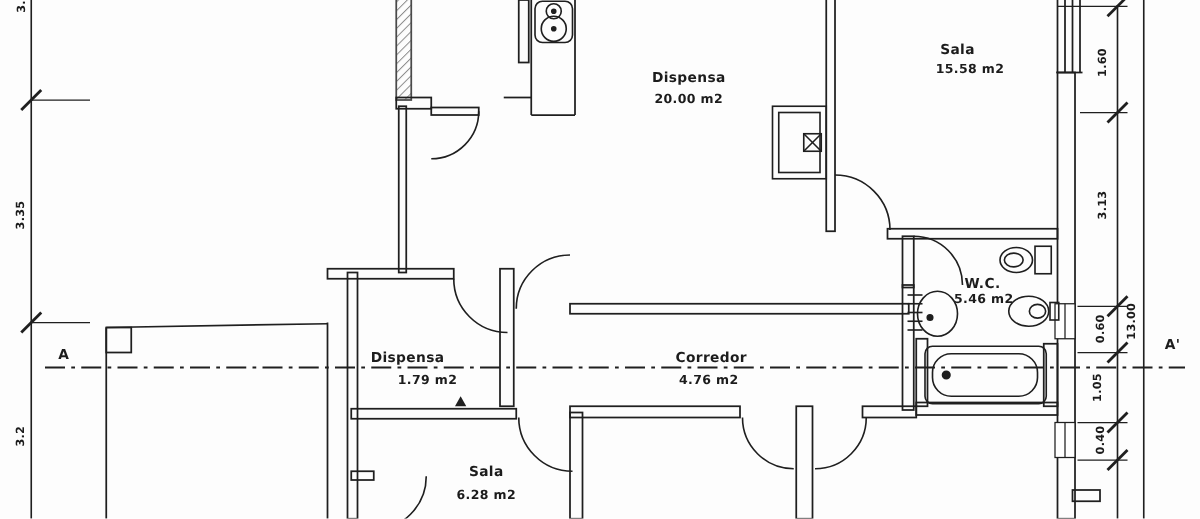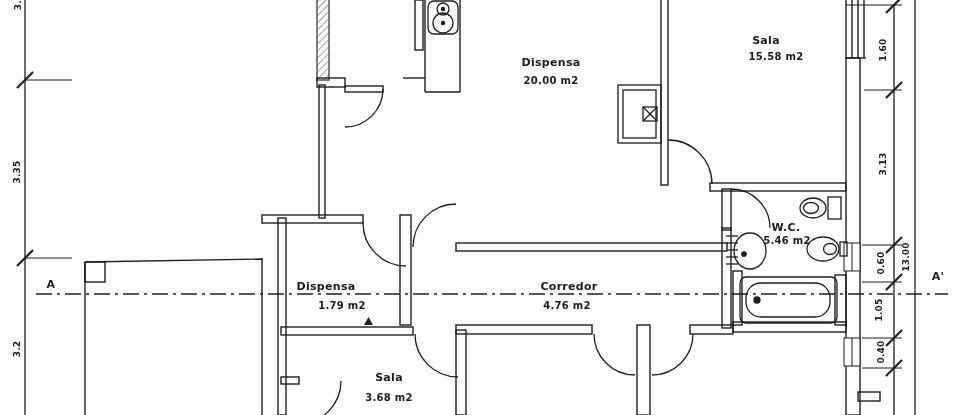--- a/index.html
+++ b/index.html
@@ -200,21 +200,21 @@
   <div class="lbl" style="left:786px;top:227px">W.C.</div>
   <div class="lbl area" style="left:787px;top:240px">5.46 m2</div>
 
   <div class="lbl" style="left:326px;top:286px">Dispensa</div>
   <div class="lbl area" style="left:342px;top:305px">1.79 m2</div>
 
   <div class="lbl" style="left:569px;top:286px">Corredor</div>
   <div class="lbl area" style="left:567px;top:305px">4.76 m2</div>
 
   <div class="lbl" style="left:389px;top:377px">Sala</div>
-  <div class="lbl area" style="left:389px;top:397px">3.68 m2</div>
+  <div class="lbl area" style="left:389px;top:397px">6.28 m2</div>
 
   <div class="lbl dim" style="left:18px;top:2px">3.1</div>
   <div class="lbl dim" style="left:17px;top:172px">3.35</div>
   <div class="lbl dim" style="left:17px;top:349px">3.2</div>
 
   <div class="lbl dim" style="left:883px;top:50px">1.60</div>
   <div class="lbl dim" style="left:883px;top:164px">3.13</div>
   <div class="lbl dim" style="left:881px;top:263px">0.60</div>
   <div class="lbl dim" style="left:879px;top:310px">1.05</div>
   <div class="lbl dim" style="left:881px;top:352px">0.40</div>

